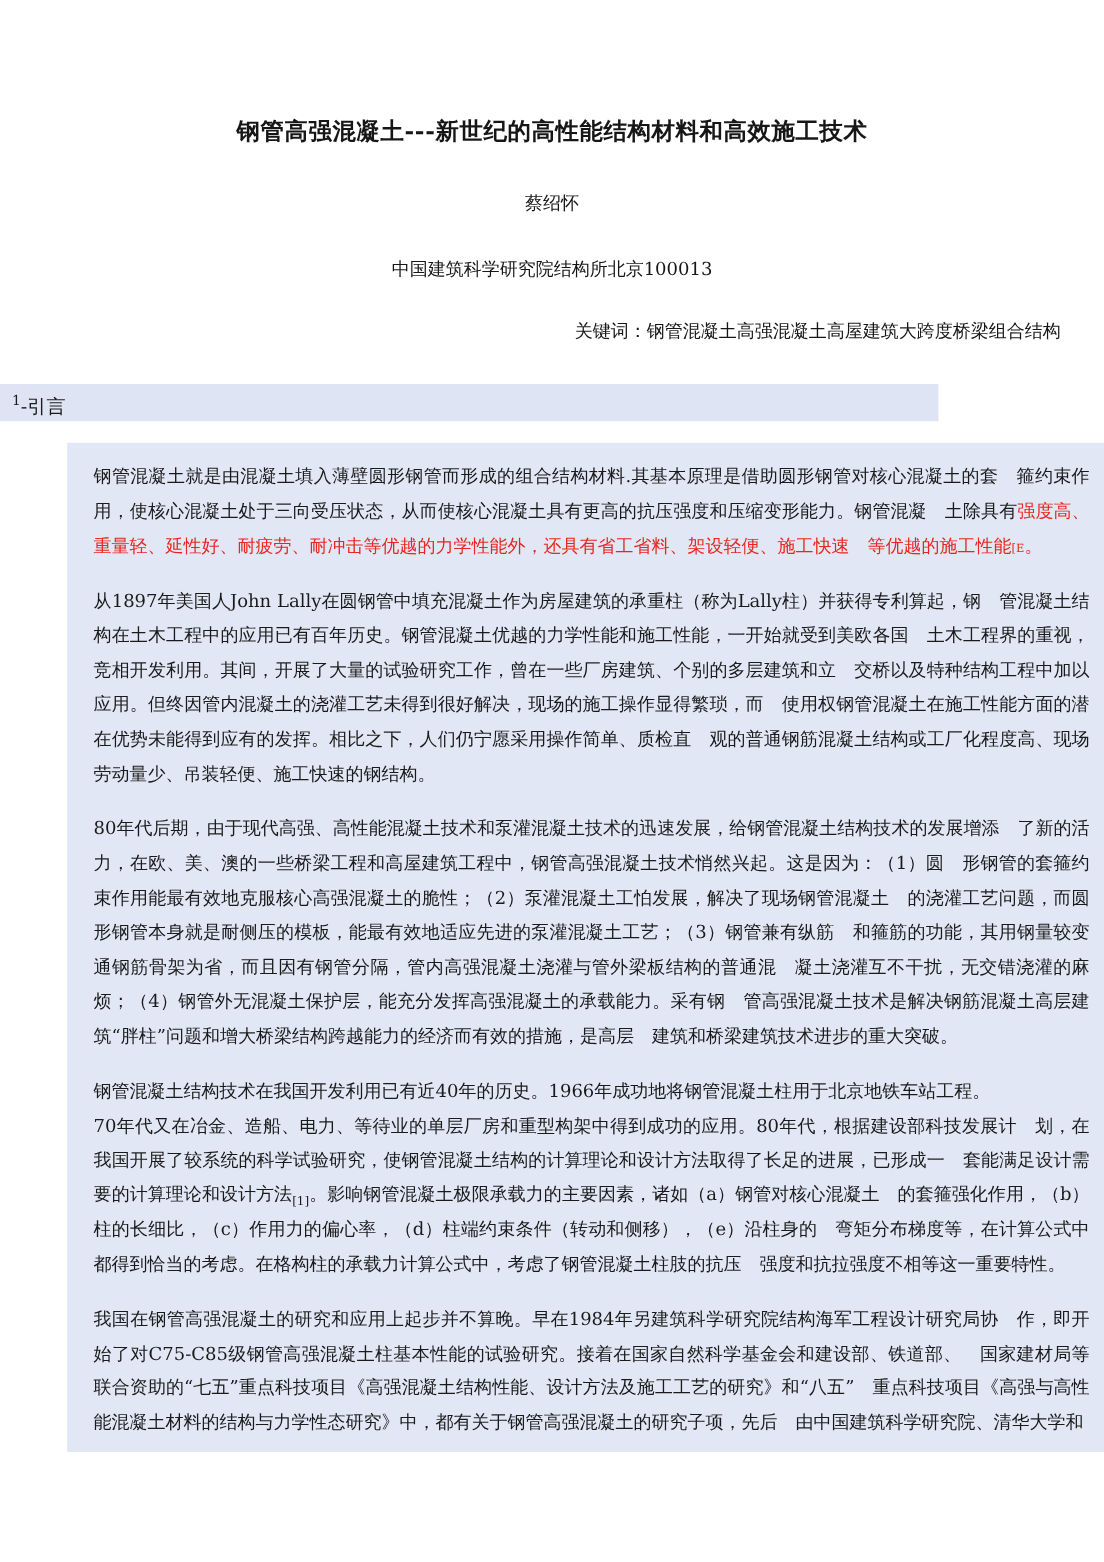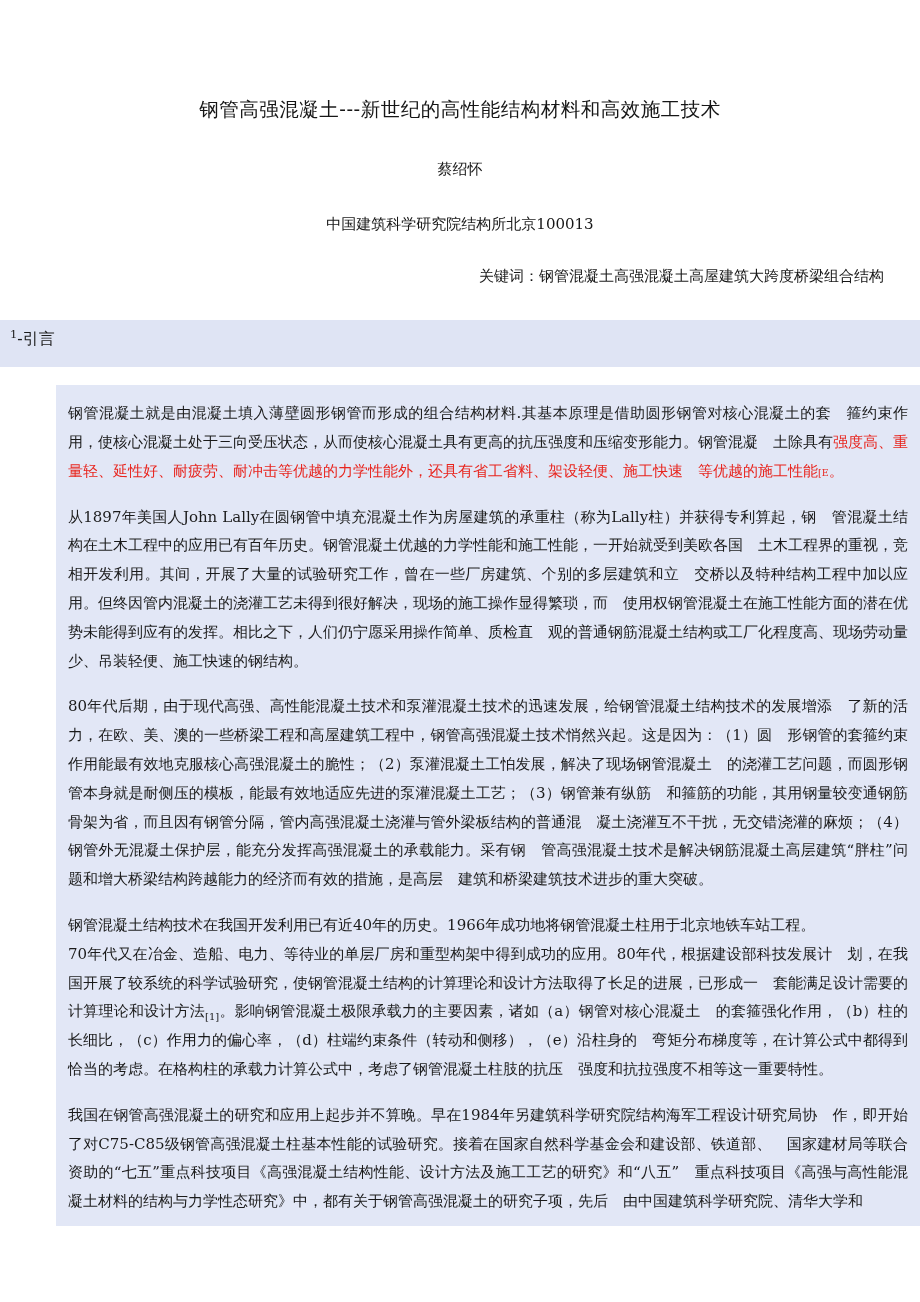--- a/index.html
+++ b/index.html
@@ -26,21 +26,21 @@
   
   .title-block {
     padding-top: 96px;
     text-align: center;
   }
   .doc-title {
     font-size: 19.5px;
     letter-spacing: 0.5px;
     color: #161616;
     line-height: 1.4;
-    font-weight: normal;
+    font-weight: bold;
     margin: 0;
   }
   .doc-author {
     font-size: 15px;
     color: #161616;
     margin-top: 36px;
     line-height: 1.4;
   }
   .doc-affil {
     font-size: 15px;
@@ -68,22 +68,22 @@
     font-size: 15px;
     line-height: 1.8;
     text-align: right;
     color: #161616;
   }
 
   
   .section-band {
     margin-top: 30px;
     background: #dfe4f4;
-    width: 920px;
-    padding: 7px 0 16px 0;
+    width: 782px;
+    padding: 7px 0 0 0;
     box-sizing: border-box;
   }
   .section-heading {
     font-size: 16px;
     color: #1b1b1b;
     padding-left: 10px;
     line-height: 1.5;
   }
   .section-heading .sec-num {
     font-size: 11.5px;
@@ -98,21 +98,21 @@
     width: 864px;
     background: #e2e7f6;
     padding: 14px 0 10px 0;
     box-sizing: border-box;
   }
   .para {
     font-size: 15px;
     line-height: 1.92;
     color: #1a1a1a;
     padding: 0 12px 0 12px;
-    margin: 0 0 17px 0;
+    margin: 0 0 17px 10px;
     text-align: justify;
     text-justify: inter-ideograph;
     word-break: break-all;
   }
   .para:last-child { margin-bottom: 0; }
   .para.tight { margin-bottom: 0; }
 
   .hl-red { color: #e8251e; }
   .sup-mark {
     font-size: 9.5px;

